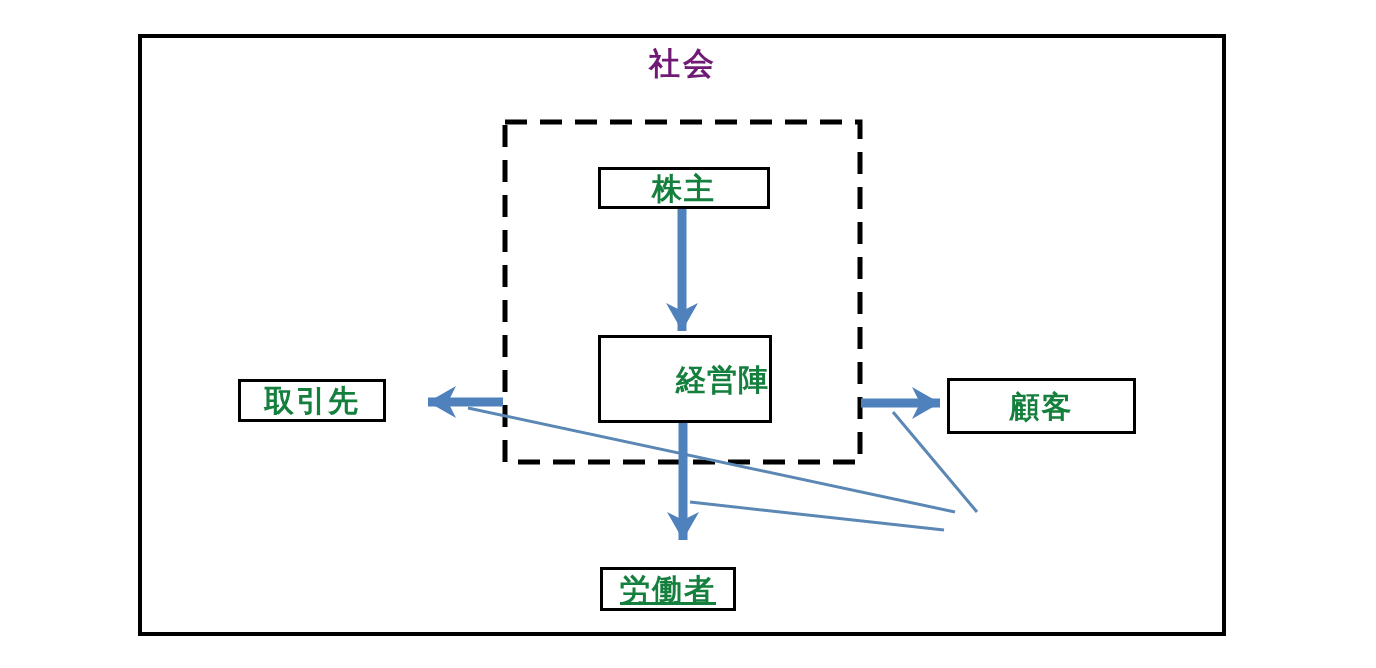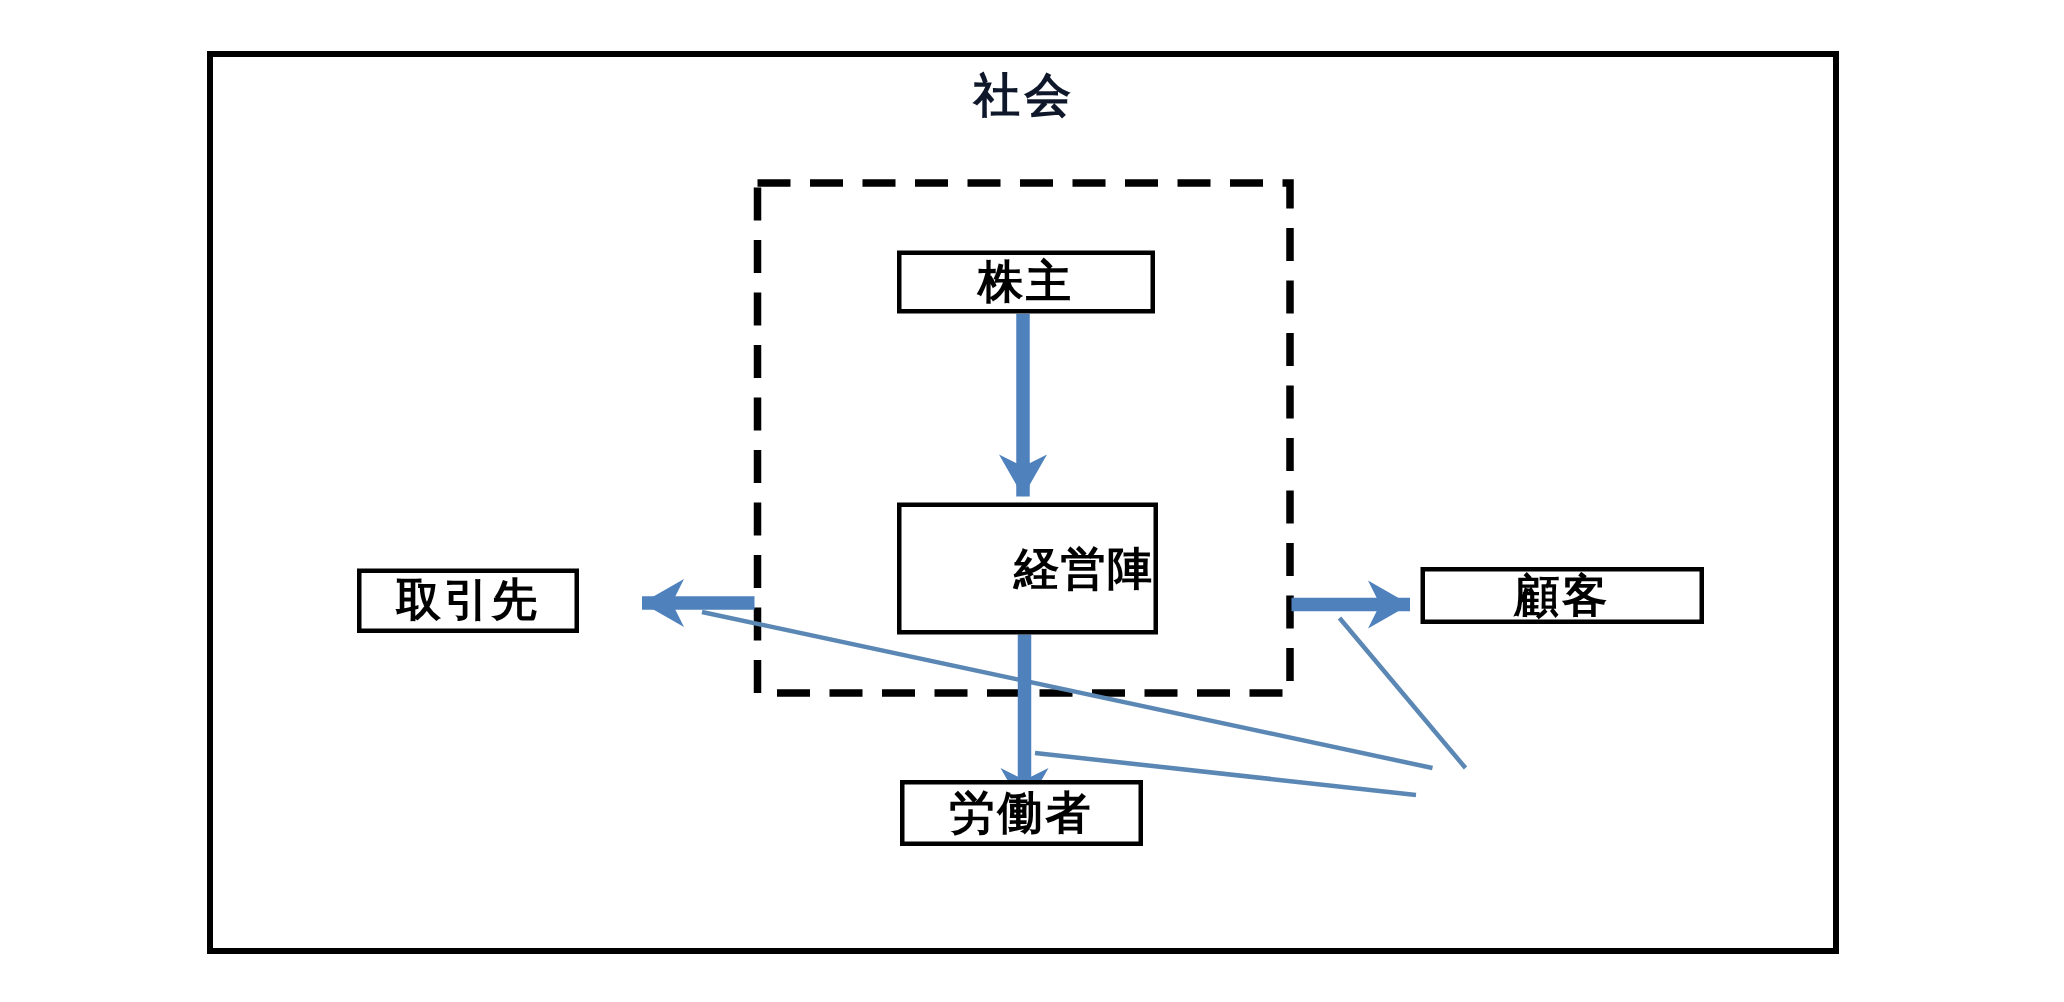--- a/index.html
+++ b/index.html
@@ -12,31 +12,31 @@
   }
   .outer-border{
     position:absolute;left:138px;top:34px;width:1088px;height:602px;
     border:4px solid #000;box-sizing:border-box;background:transparent;
   }
   .svg-layer{position:absolute;left:0;top:0;width:1376px;height:668px;}
   .node{
     position:absolute;box-sizing:border-box;
     border:3px solid #000;background:#fff;
     display:flex;align-items:center;justify-content:center;
-    font-size:30px;font-weight:600;color:#000000;letter-spacing:2px;
+    font-size:30px;font-weight:600;color:#15803d;letter-spacing:2px;
     text-align:center;line-height:1.3;
   }
   .node.multi{flex-direction:column;letter-spacing:1px;}
   .node-shareholders{left:598px;top:167px;width:172px;height:42px;}
   .node-management{left:598px;top:335px;width:174px;height:88px;font-size:30px;align-items:flex-end;}
   .node-suppliers{left:238px;top:379px;width:148px;height:43px;}
-  .node-customers{left:947px;top:378px;width:189px;height:38px;text-align:center;}
-  .node-workers{left:600px;top:520px;width:162px;height:44px;}
+  .node-customers{left:947px;top:378px;width:189px;height:56px;text-align:center;}
+  .node-workers{left:600px;top:567px;width:136px;height:44px;text-decoration:underline;}
   .lbl{
-    position:absolute;font-size:31px;font-weight:600;color:#0f172a;
+    position:absolute;font-size:31px;font-weight:600;color:#701a75;
     white-space:nowrap;letter-spacing:1px;
   }
   .lbl-society{left:633px;top:43px;width:100px;text-align:center;letter-spacing:3px;}
   .lbl-internal{left:694px;top:257px;}
   .lbl-external{left:951px;top:515px;}
   .arrow{stroke:#4f81bd;stroke-width:9;fill:none;}
   .callout{stroke:#5b87b5;stroke-width:3;fill:none;}
   .dashed-rect{stroke:#000;stroke-width:5;fill:none;stroke-dasharray:22 13;}
 </style>
 </head>

